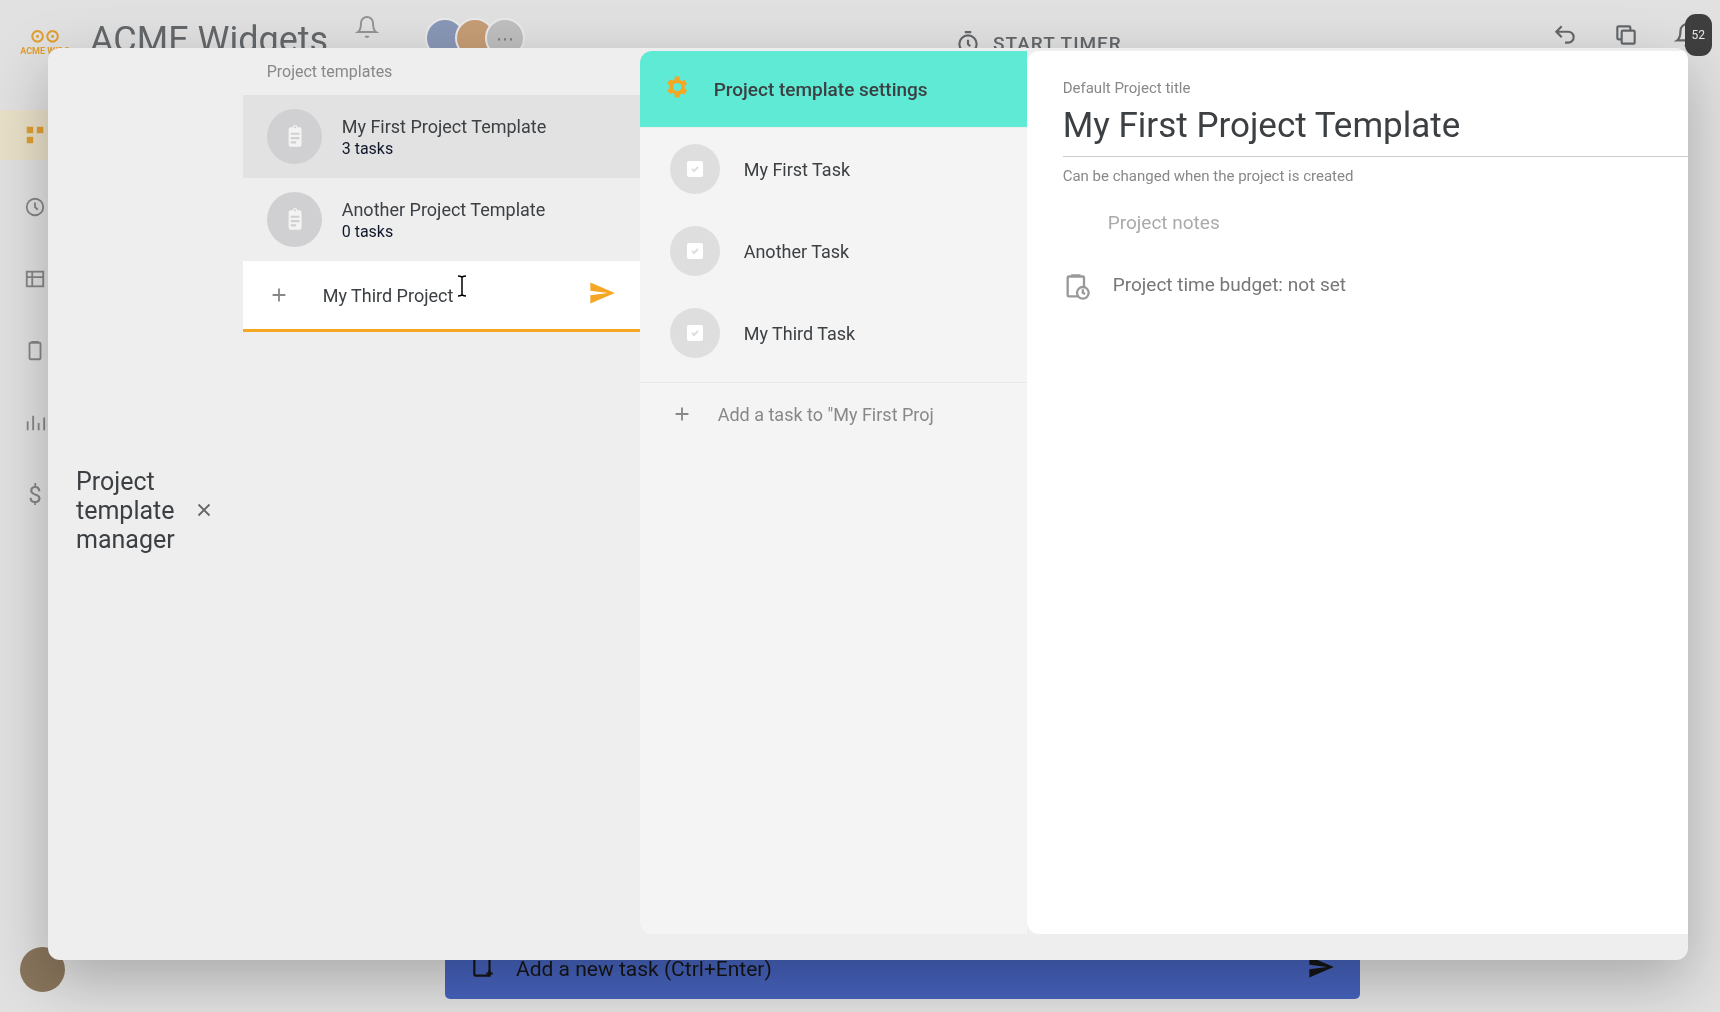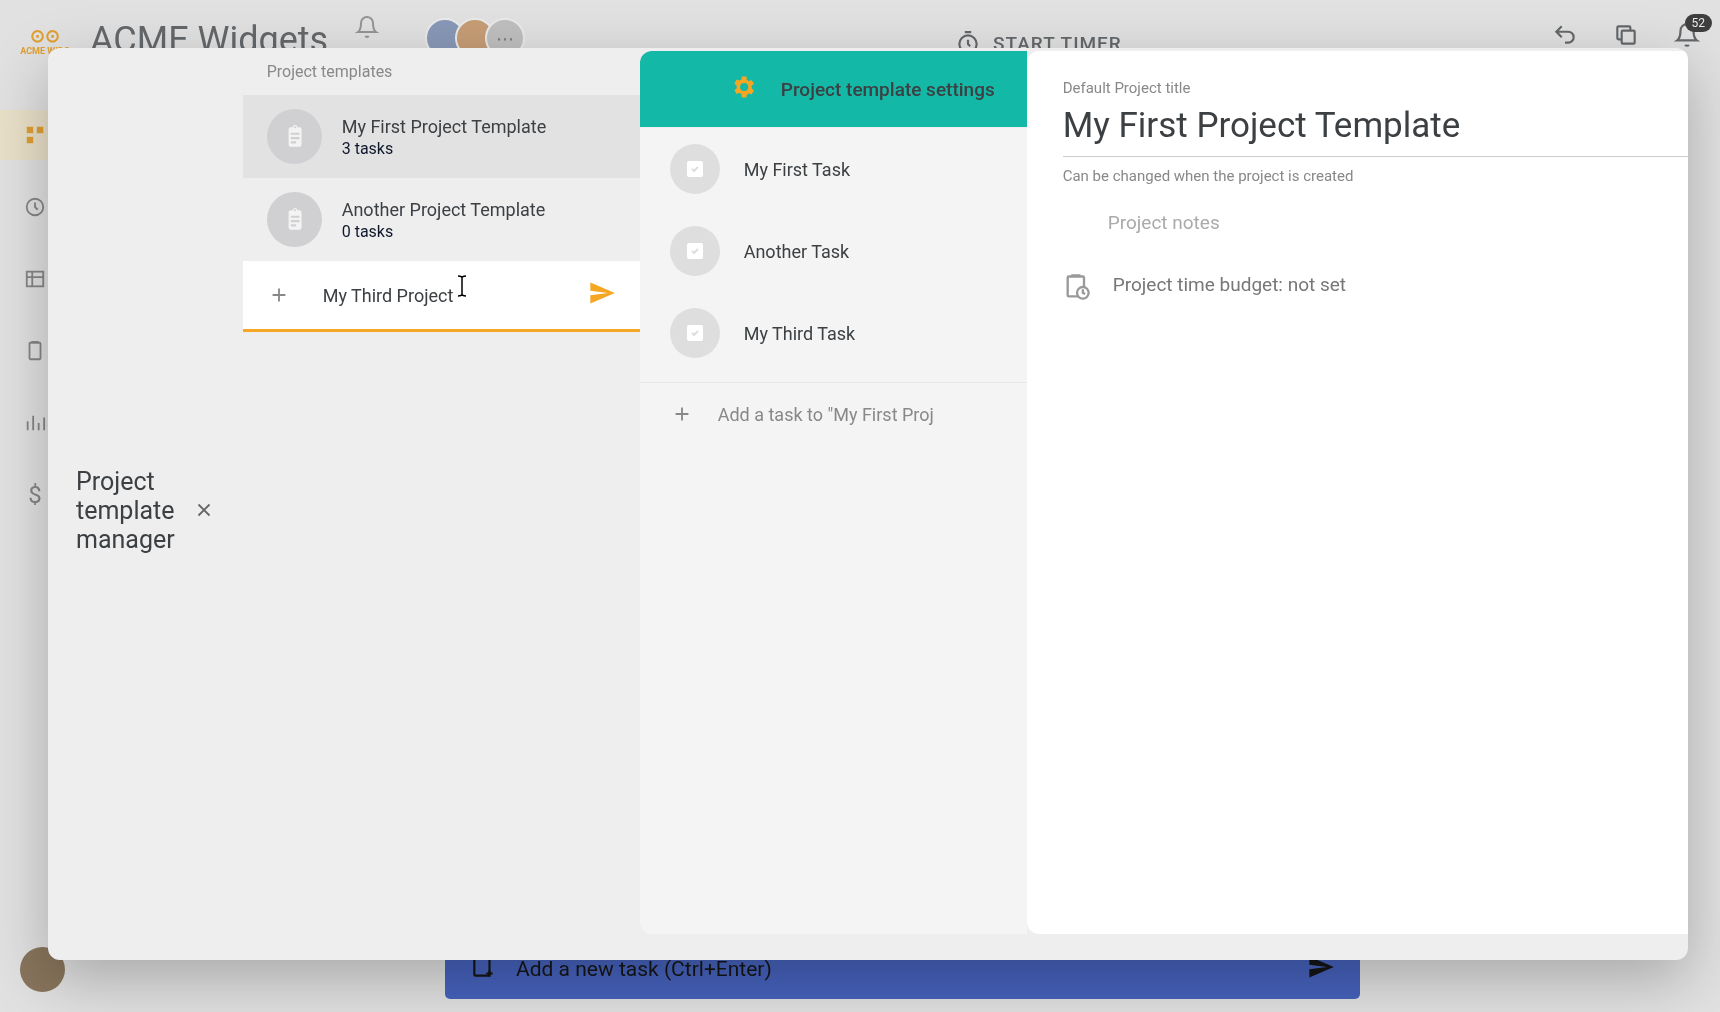--- a/index.html
+++ b/index.html
@@ -90,21 +90,21 @@
       display: flex;
       gap: 35px;
       align-items: center;
       color: #5f6368;
     }
     .bg-badge {
       background: #333;
       color: #fff;
       border-radius: 11px;
       font-size: 12px;
-      padding: 2px 7px;
+      padding: 14px 7px;
       position: absolute;
       top: -8px;
       right: -12px;
     }
     .bg-sidenav {
       position: absolute;
       left: 0;
       top: 100px;
       width: 70px;
       display: flex;
@@ -269,28 +269,27 @@
     .task-column {
       width: 387px;
       background: #f4f4f4;
       margin: 0;
       border-radius: 12px 0 0 12px;
       margin: 3px 0 26px 0;
       display:flex;
       flex-direction:column;
     }
     .settings-row {
-      background: #14b8a6;
+      background: #5eead4;
       display: flex;
       align-items: center;
       gap: 24px;
-      padding: 22px 32px;
+      padding: 22px 22px;
       border-radius: 12px 0 0 0;
       border-bottom: 1px solid #eee;
-      justify-content: flex-end;
     }
     .settings-icon { color: #f5a623; }
     .settings-label { font-size: 19px; color: #3c4043; font-weight: 500;}
     .task-row {
       display: flex;
       align-items: center;
       gap: 24px;
       padding: 16px 30px;
       cursor: pointer;
     }

